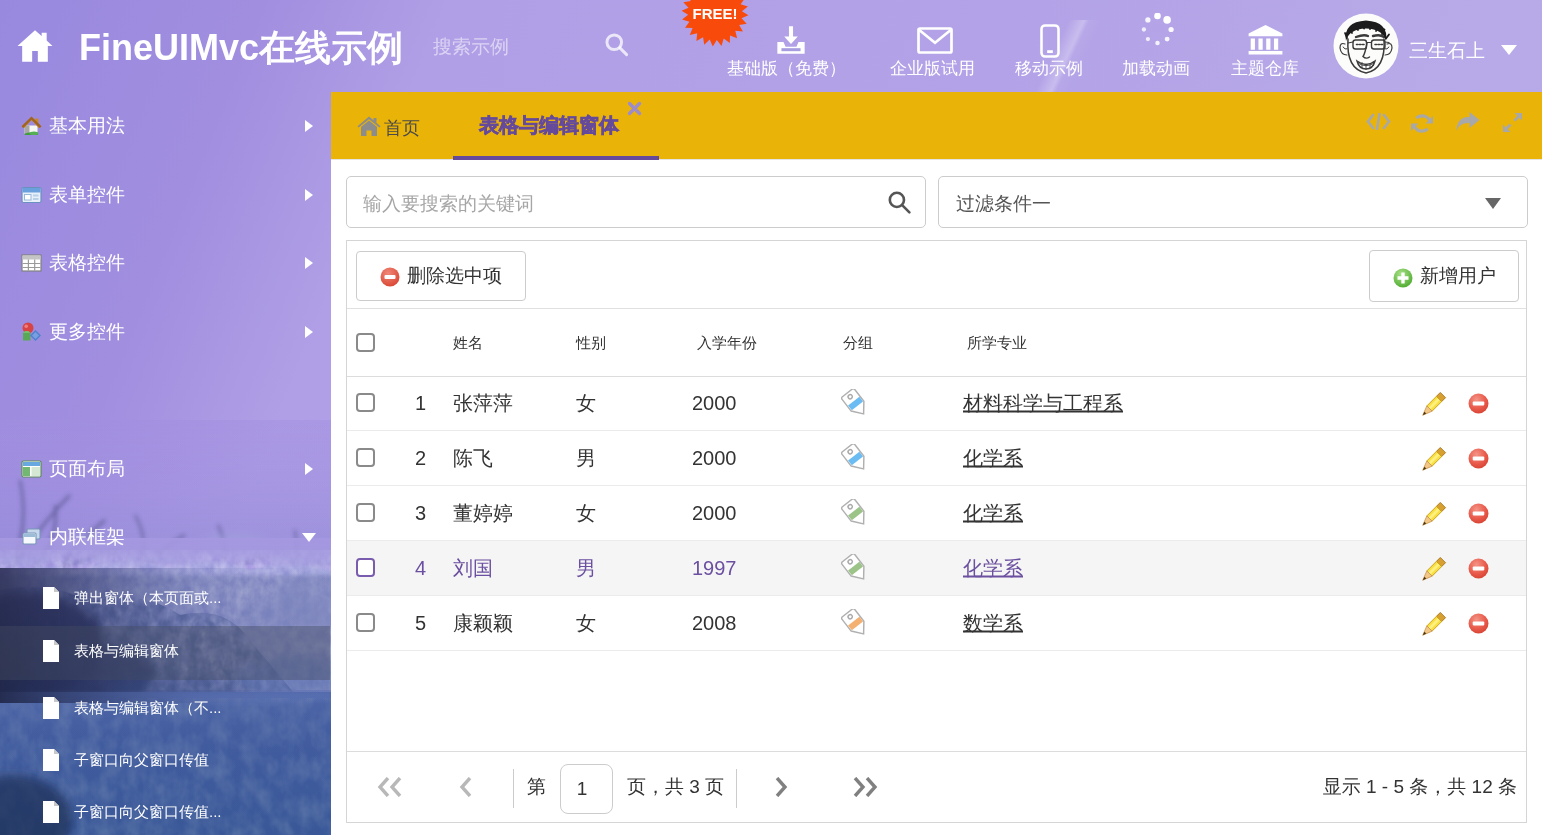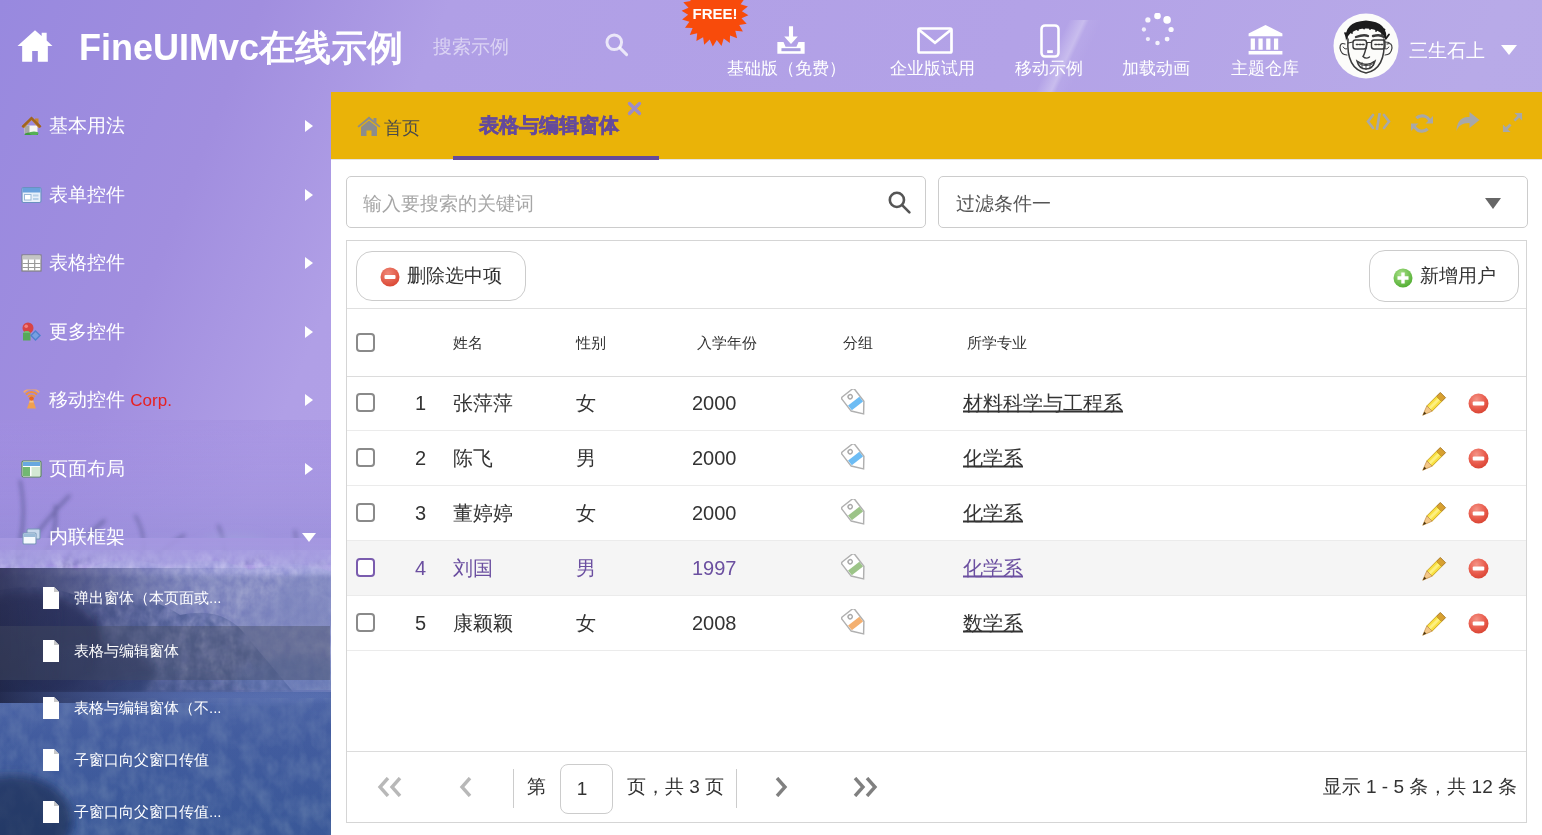--- a/index.html
+++ b/index.html
@@ -30,21 +30,21 @@
 #tabunderline { position:absolute; left:122px; top:64px; width:206px; height:4px; background:#654a9b; }
 .ticon { position:absolute; top:21px; }
 .box { position:absolute; border:1px solid #ccc; border-radius:5px; background:#fff; }
 #searchbox { left:15px; top:84px; width:580px; height:52px; }
 #sbph { position:absolute; left:16px; top:14px; font-size:19px; color:#a6a6a6; }
 #ddbox { left:607px; top:84px; width:590px; height:52px; }
 #ddtxt { position:absolute; left:17px; top:14px; font-size:19px; color:#555;text-align:right; }
 #ddcaret { position:absolute; right:26px; top:21px; width:0; height:0; border-top:11px solid #666; border-left:8px solid transparent; border-right:8px solid transparent; }
 #panel { position:absolute; left:15px; top:148px; width:1181px; height:583px; border:1px solid #d5d5d5; background:#fff; }
 #toolbar { position:absolute; left:0; top:0; width:1179px; height:68px; border-bottom:1px solid #e0e0e0; }
-.btn { position:absolute; border:1px solid #ccc; border-radius:16px; background:#fff; font-size:19px; color:#333; }
+.btn { position:absolute; border:1px solid #ccc; border-radius:4px; background:#fff; font-size:19px; color:#333; }
 #delbtn { left:9px; top:10px; width:170px; height:50px; }
 #addbtn { right:7px; top:9px; width:150px; height:52px; }
 .btxt { position:absolute; top:50%; transform:translateY(-50%); white-space:nowrap; }
 #thead { position:absolute; left:0; top:69px; width:1179px; height:67px; border-bottom:1px solid #dcdcdc; font-size:15px; color:#333; }
 .trow { position:absolute; left:0; width:1179px; height:55px; border-bottom:1px solid #ebebeb; font-size:20px; color:#333; }
 .cell { position:absolute; top:50%; transform:translateY(-50%); white-space:nowrap; }
 .cb { position:absolute; left:9px; top:50%; margin-top:-10px; width:19px; height:19px; border:2px solid #8a8a8a; border-radius:4px; background:#fff; }
 .num { left:49px; width:30px; text-align:right; }
 .name { left:106px; }
 .gender { left:229px; }
@@ -289,32 +289,20 @@
         <circle cx="7" cy="6.5" r="5.5" fill="#d84444"></circle>
         <circle cx="5.2" cy="4.8" r="1.8" fill="#f08080"></circle>
         <path d="M2 11.5 h7.5 v7.5 H2z" fill="#58a858"></path>
         <path d="M2 11.5 h7.5 l-2 -2 H4z" fill="#70c070"></path>
         <path d="M14.5 8.5 l5.5 5.5 -5.5 5.5 -5.5 -5.5z" fill="#5080d0"></path>
         <path d="M14.5 10.5 l3.5 3.5 -3.5 3.5 -3.5 -3.5z" fill="#78a0e0"></path>
       </svg>
     <span class="txt">更多控件</span>
       <span class="arr"></span>
   </div>
-  <div class="mitem" style="top:288px">
-    <svg class="ico" viewBox="0 0 21 21">
-        <path d="M9.2 10 h2.6 l3.2 9 H6z" fill="#f0a050"></path>
-        <path d="M9.2 10 h2.6 l1 3 H8.2z" fill="#f8c088"></path>
-        <circle cx="10.5" cy="9" r="2.3" fill="#e86820"></circle>
-        <path d="M5 5 A7.5 7.5 0 0 1 16 5" stroke="#f09040" stroke-width="2" fill="none"></path>
-        <path d="M7 7.3 A4.8 4.8 0 0 1 14 7.3" stroke="#f09040" stroke-width="1.8" fill="none"></path>
-        <path d="M2.8 2.8 A10.5 10.5 0 0 1 18.2 2.8" stroke="#f4a868" stroke-width="1.8" fill="none"></path>
-      </svg>
-    <span class="txt">移动控件 <span style="color:#e82020;font-size:17px">Corp.</span></span>
-      <span class="arr"></span>
-  </div>
   <div class="mitem" style="top:357px">
     <svg class="ico" viewBox="0 0 21 21">
         <rect x="1" y="2.5" width="19" height="16" rx="1.5" fill="#fff" stroke="#5a8a5a" stroke-width="1.2"></rect>
         <rect x="2" y="3.5" width="17" height="4" fill="#68a8e0"></rect>
         <rect x="2" y="8.5" width="7" height="9" fill="#72b872"></rect>
         <rect x="10.5" y="8.5" width="8.5" height="9" fill="#d4e8d4"></rect>
       </svg>
     <span class="txt">页面布局</span>
       <span class="arr"></span>
   </div>

